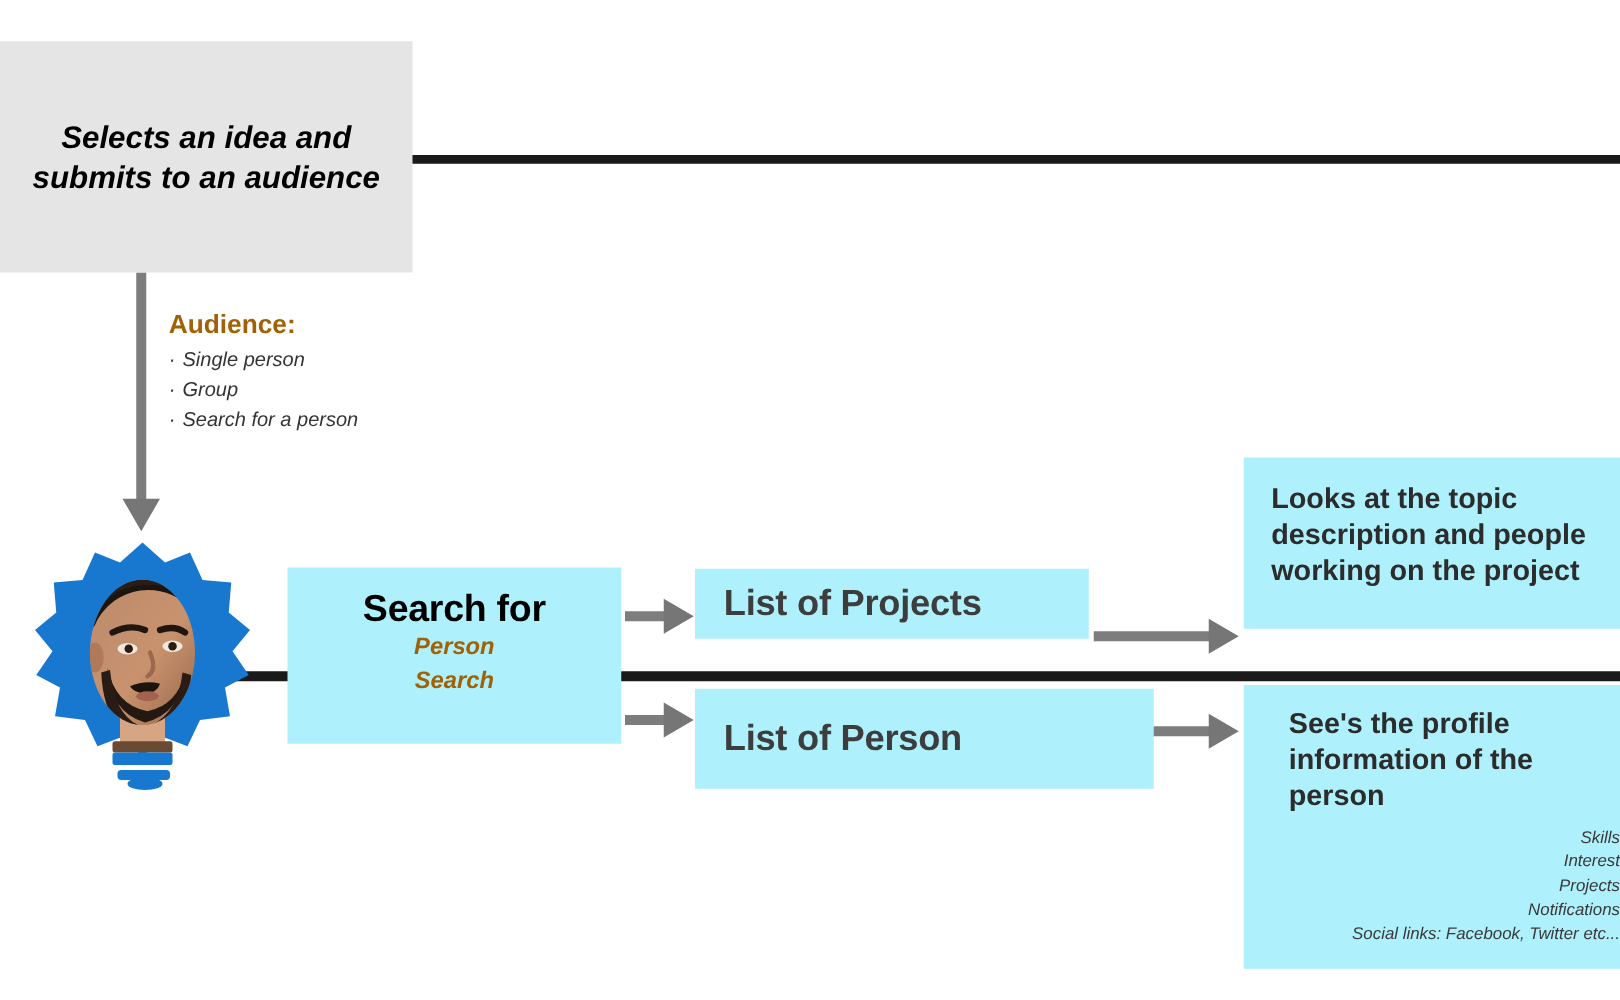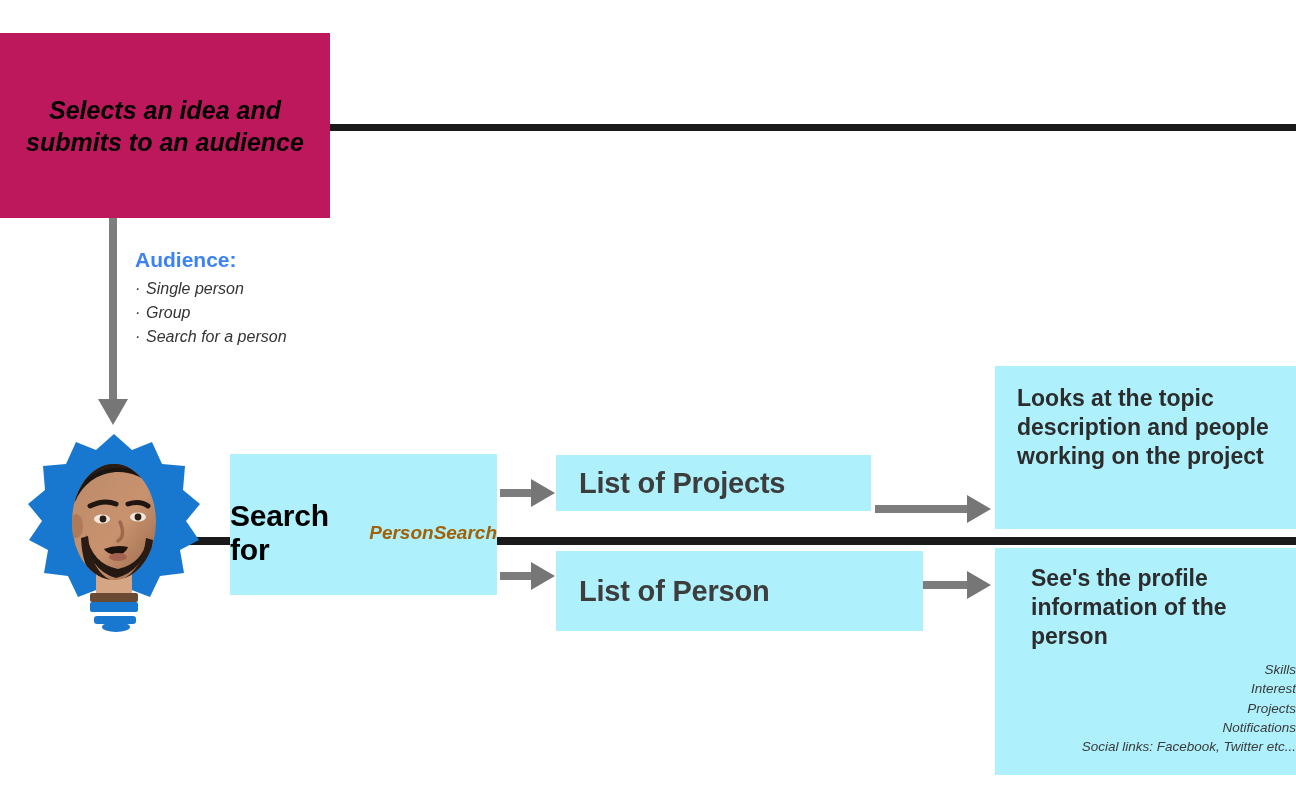--- a/index.html
+++ b/index.html
@@ -24,21 +24,21 @@
     position: absolute;
     box-sizing: border-box;
   }
 
   
   .node-yellow {
     left: 0px;
     top: 33px;
     width: 330px;
     height: 185px;
-    background: #be185d;
+    background: #e5e5e5;
     display: flex;
     align-items: center;
     justify-content: center;
     z-index: 6;
   }
   .node-yellow .txt {
     font-weight: bold;
     font-style: italic;
     font-size: 25px;
     line-height: 1.28;
@@ -52,21 +52,21 @@
     background: #AEF0FC;
     z-index: 6;
   }
 
   .node-search {
     left: 230px;
     top: 454px;
     width: 267px;
     height: 141px;
     display: flex;
-    flex-direction: row;
+    flex-direction: column;
     align-items: center;
     justify-content: flex-start;
     padding-top: 17px;
   }
   .node-search .title {
     font-weight: bold;
     font-size: 30px;
     color: #000000;
     line-height: 1.12;
     letter-spacing: -0.2px;
@@ -101,21 +101,21 @@
     left: 556px;
     top: 551px;
     width: 367px;
     height: 80px;
   }
 
   .node-desc {
     left: 995px;
     top: 366px;
     width: 301px;
-    height: 163px;
+    height: 137px;
     padding: 18px 0 4px 22px;
     box-sizing: border-box;
   }
   .node-desc .heading {
     font-weight: bold;
     font-size: 23px;
     line-height: 1.27;
     color: #2c2c2c;
   }
 
@@ -148,21 +148,21 @@
   
   .audience {
     position: absolute;
     left: 135px;
     top: 247px;
     z-index: 5;
   }
   .audience .head {
     font-weight: bold;
     font-size: 21px;
-    color: #3b82f6;
+    color: #a16207;
     line-height: 1.2;
     margin-bottom: 5px;
   }
   .audience .li {
     font-style: italic;
     font-size: 16px;
     line-height: 1.5;
     color: #343434;
     white-space: nowrap;
   }

